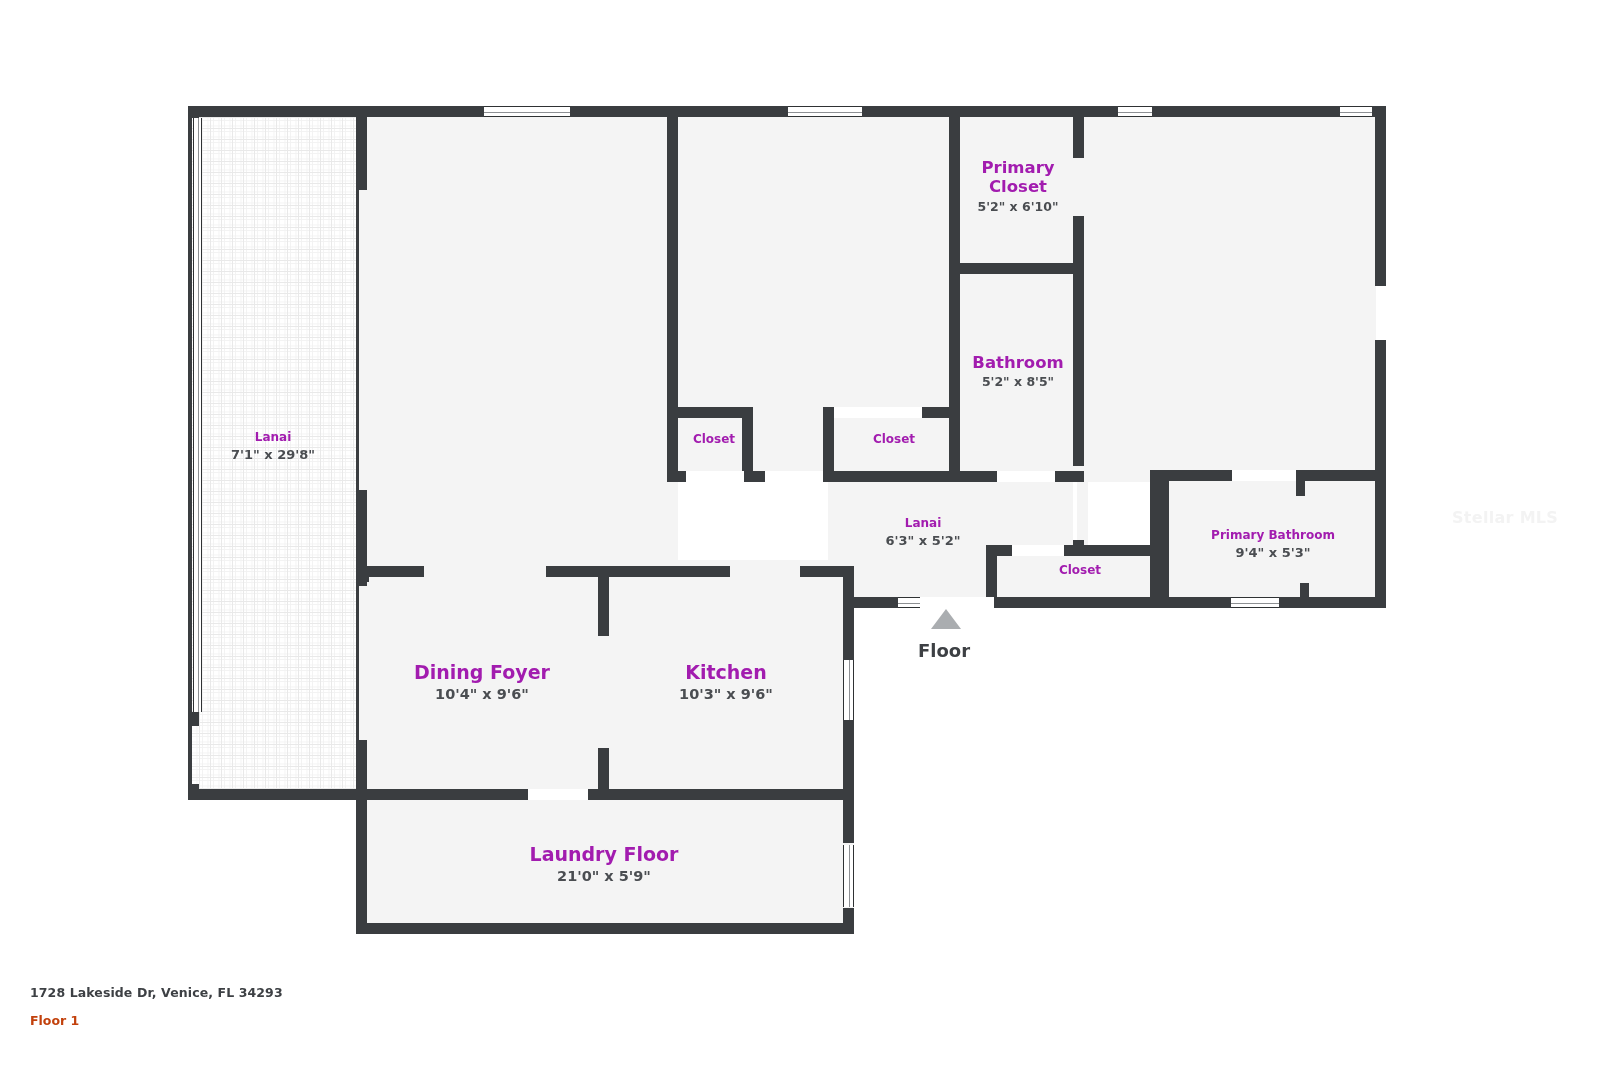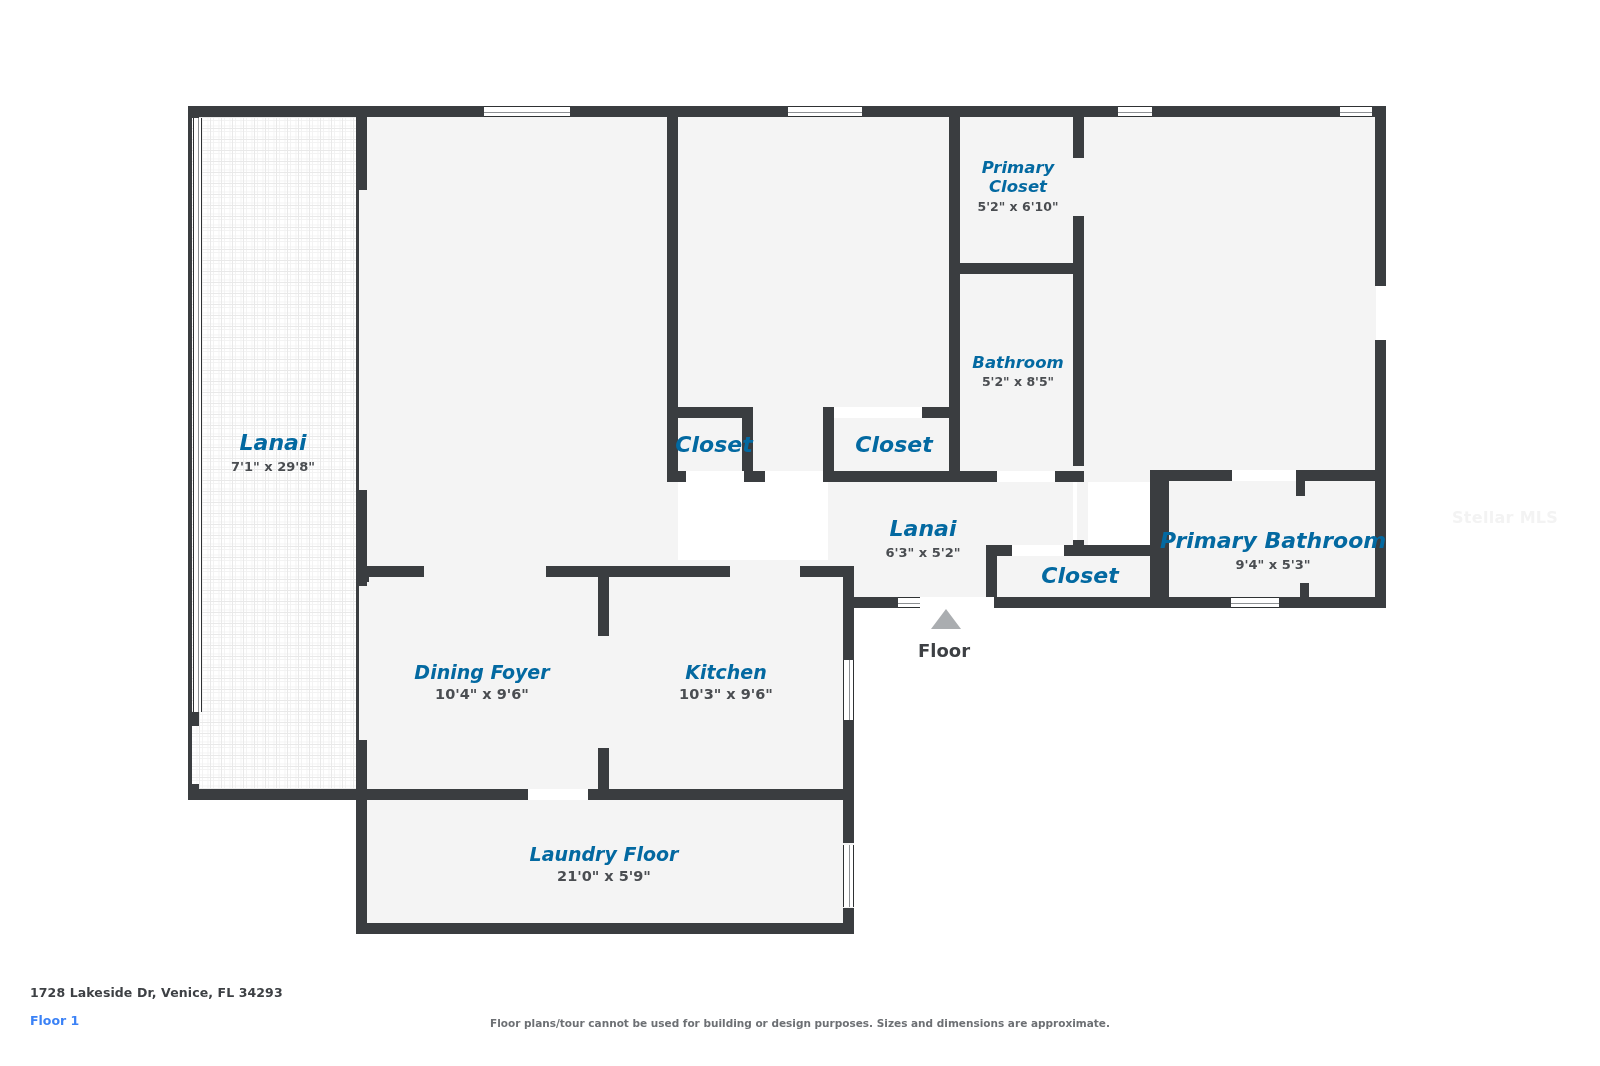--- a/index.html
+++ b/index.html
@@ -29,34 +29,34 @@
   
   .open{position:absolute;background:#ffffff;}
   .win-h{position:absolute;background:#ffffff;border-top:1px solid #2f3234;border-bottom:1px solid #2f3234;box-sizing:border-box;}
   .win-h:after{content:"";position:absolute;left:0;right:0;top:50%;height:1px;background:#8d9093;}
   .win-v{position:absolute;background:#ffffff;border-left:1px solid #2f3234;border-right:1px solid #2f3234;box-sizing:border-box;}
   .win-v:after{content:"";position:absolute;top:0;bottom:0;left:50%;width:1px;background:#8d9093;}
   .jamb{position:absolute;background:#3a3d40;}
 
   
   .label{position:absolute;text-align:center;line-height:1.18;white-space:nowrap;}
-  .label .nm{font-weight:700;font-size:19px;color:#0369a1;display:block;font-style:italic;}
+  .label .nm{font-weight:700;font-size:19px;color:#a21caf;display:block;}
   .label .dm{font-weight:700;font-size:14.5px;color:#4a4d51;display:block;margin-top:3px;}
-  .label.small .nm{font-size:22px;}
+  .label.small .nm{font-size:12px;}
   .label.small .dm{font-size:13px;}
   .label.tiny .nm{font-size:16.5px;}
   .label.tiny .dm{font-size:12.5px;}
 
   
   .entry-tri{position:absolute;width:0;height:0;border-left:15px solid transparent;border-right:15px solid transparent;border-bottom:20px solid #aaadb0;}
   .entry-txt{position:absolute;font-weight:700;font-size:18px;color:#3d4044;white-space:nowrap;}
 
   
   .addr{position:absolute;left:30px;top:985px;font-size:12.5px;font-weight:700;color:#3d4044;letter-spacing:.1px;}
-  .floorlbl{position:absolute;left:30px;top:1013px;font-size:12.5px;font-weight:700;color:#3b82f6;}
+  .floorlbl{position:absolute;left:30px;top:1013px;font-size:12.5px;font-weight:700;color:#c2410c;}
   .disclaim{position:absolute;left:0;right:0;top:1017px;text-align:center;font-size:10.5px;font-weight:700;color:#6d7074;}
   .wmark{position:absolute;left:1452px;top:508px;font-size:16px;font-weight:700;color:#f3f3f3;letter-spacing:.3px;}
 </style>
 </head>
 <body>
 
 <div id="plan">
 
   <div class="lanai-fill" style="left:188px;top:106px;width:170px;height:694px;"></div>
   <div class="room" style="left:358px;top:106px;width:320px;height:476px;"></div>
@@ -244,15 +244,14 @@
     <span class="dm">21'0" x 5'9"</span>
   </div>
 
   <div class="entry-tri" style="left:931px;top:609px;"></div>
   <div class="entry-txt" style="left:918px;top:640px;">Floor</div>
 
   <div class="wmark">Stellar MLS</div>
 
   <div class="addr">1728 Lakeside Dr, Venice, FL 34293</div>
   <div class="floorlbl">Floor 1</div>
-  <div class="disclaim">Floor plans/tour cannot be used for building or design purposes. Sizes and dimensions are approximate.</div>
 
 </div>
 
 </body></html>

